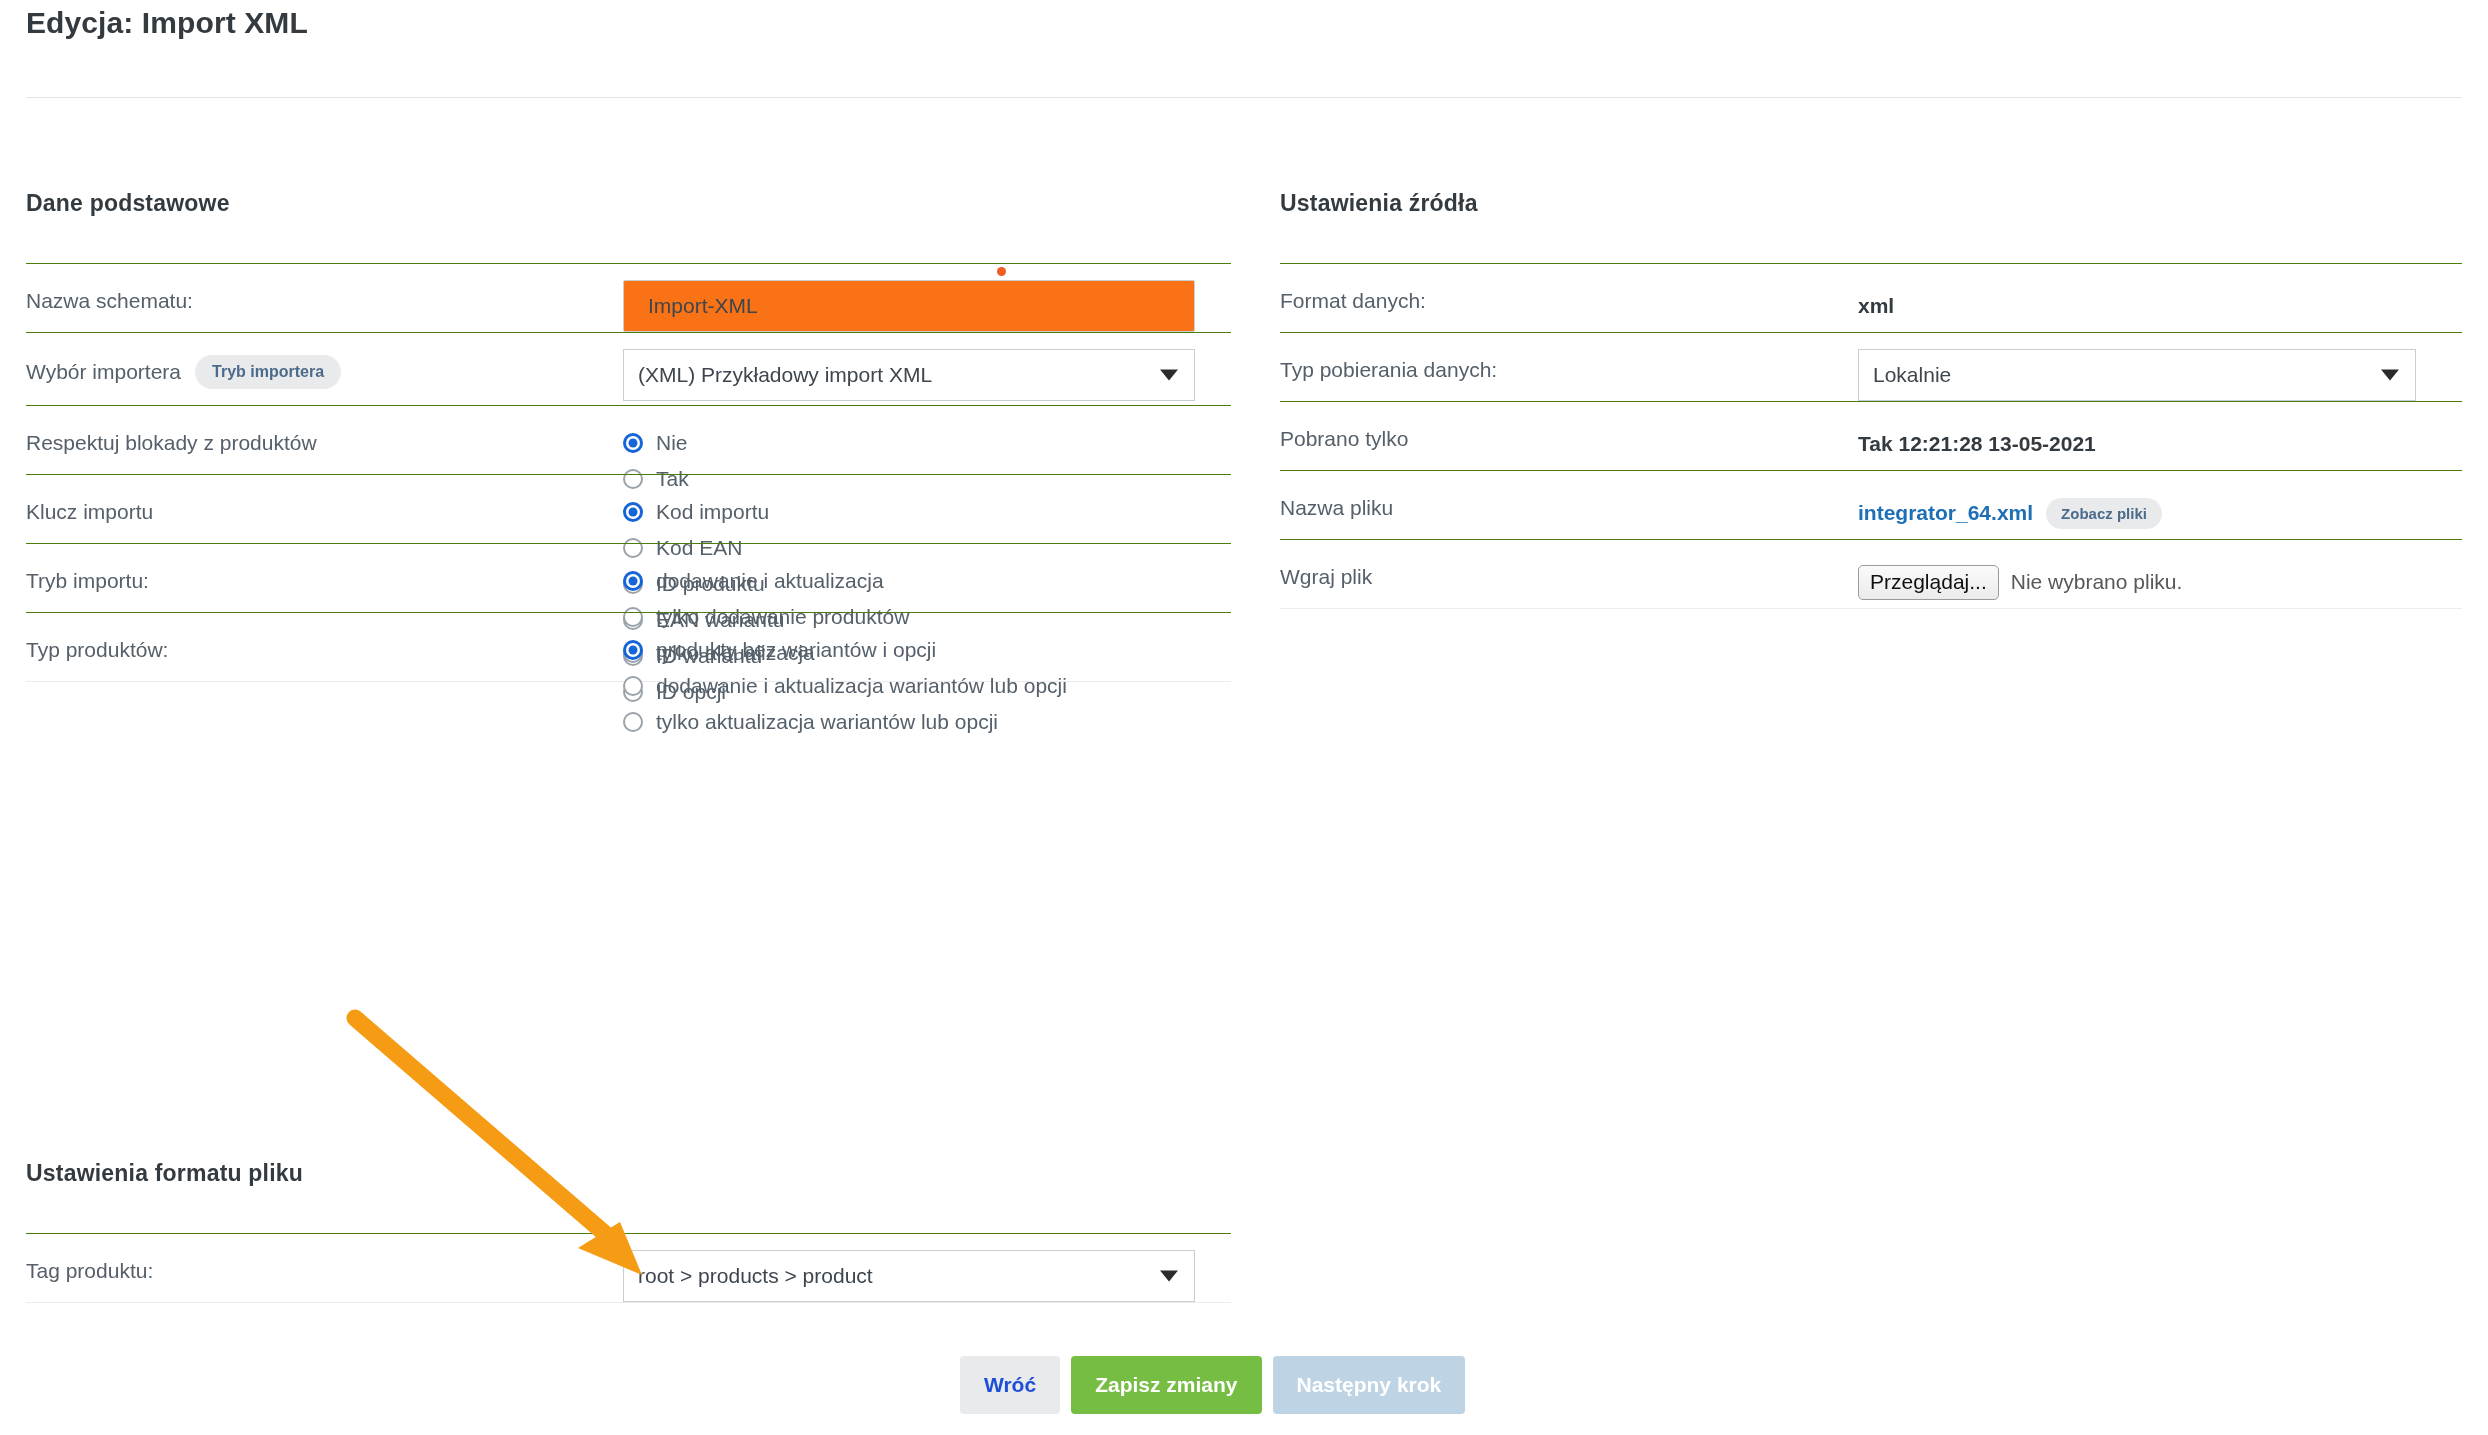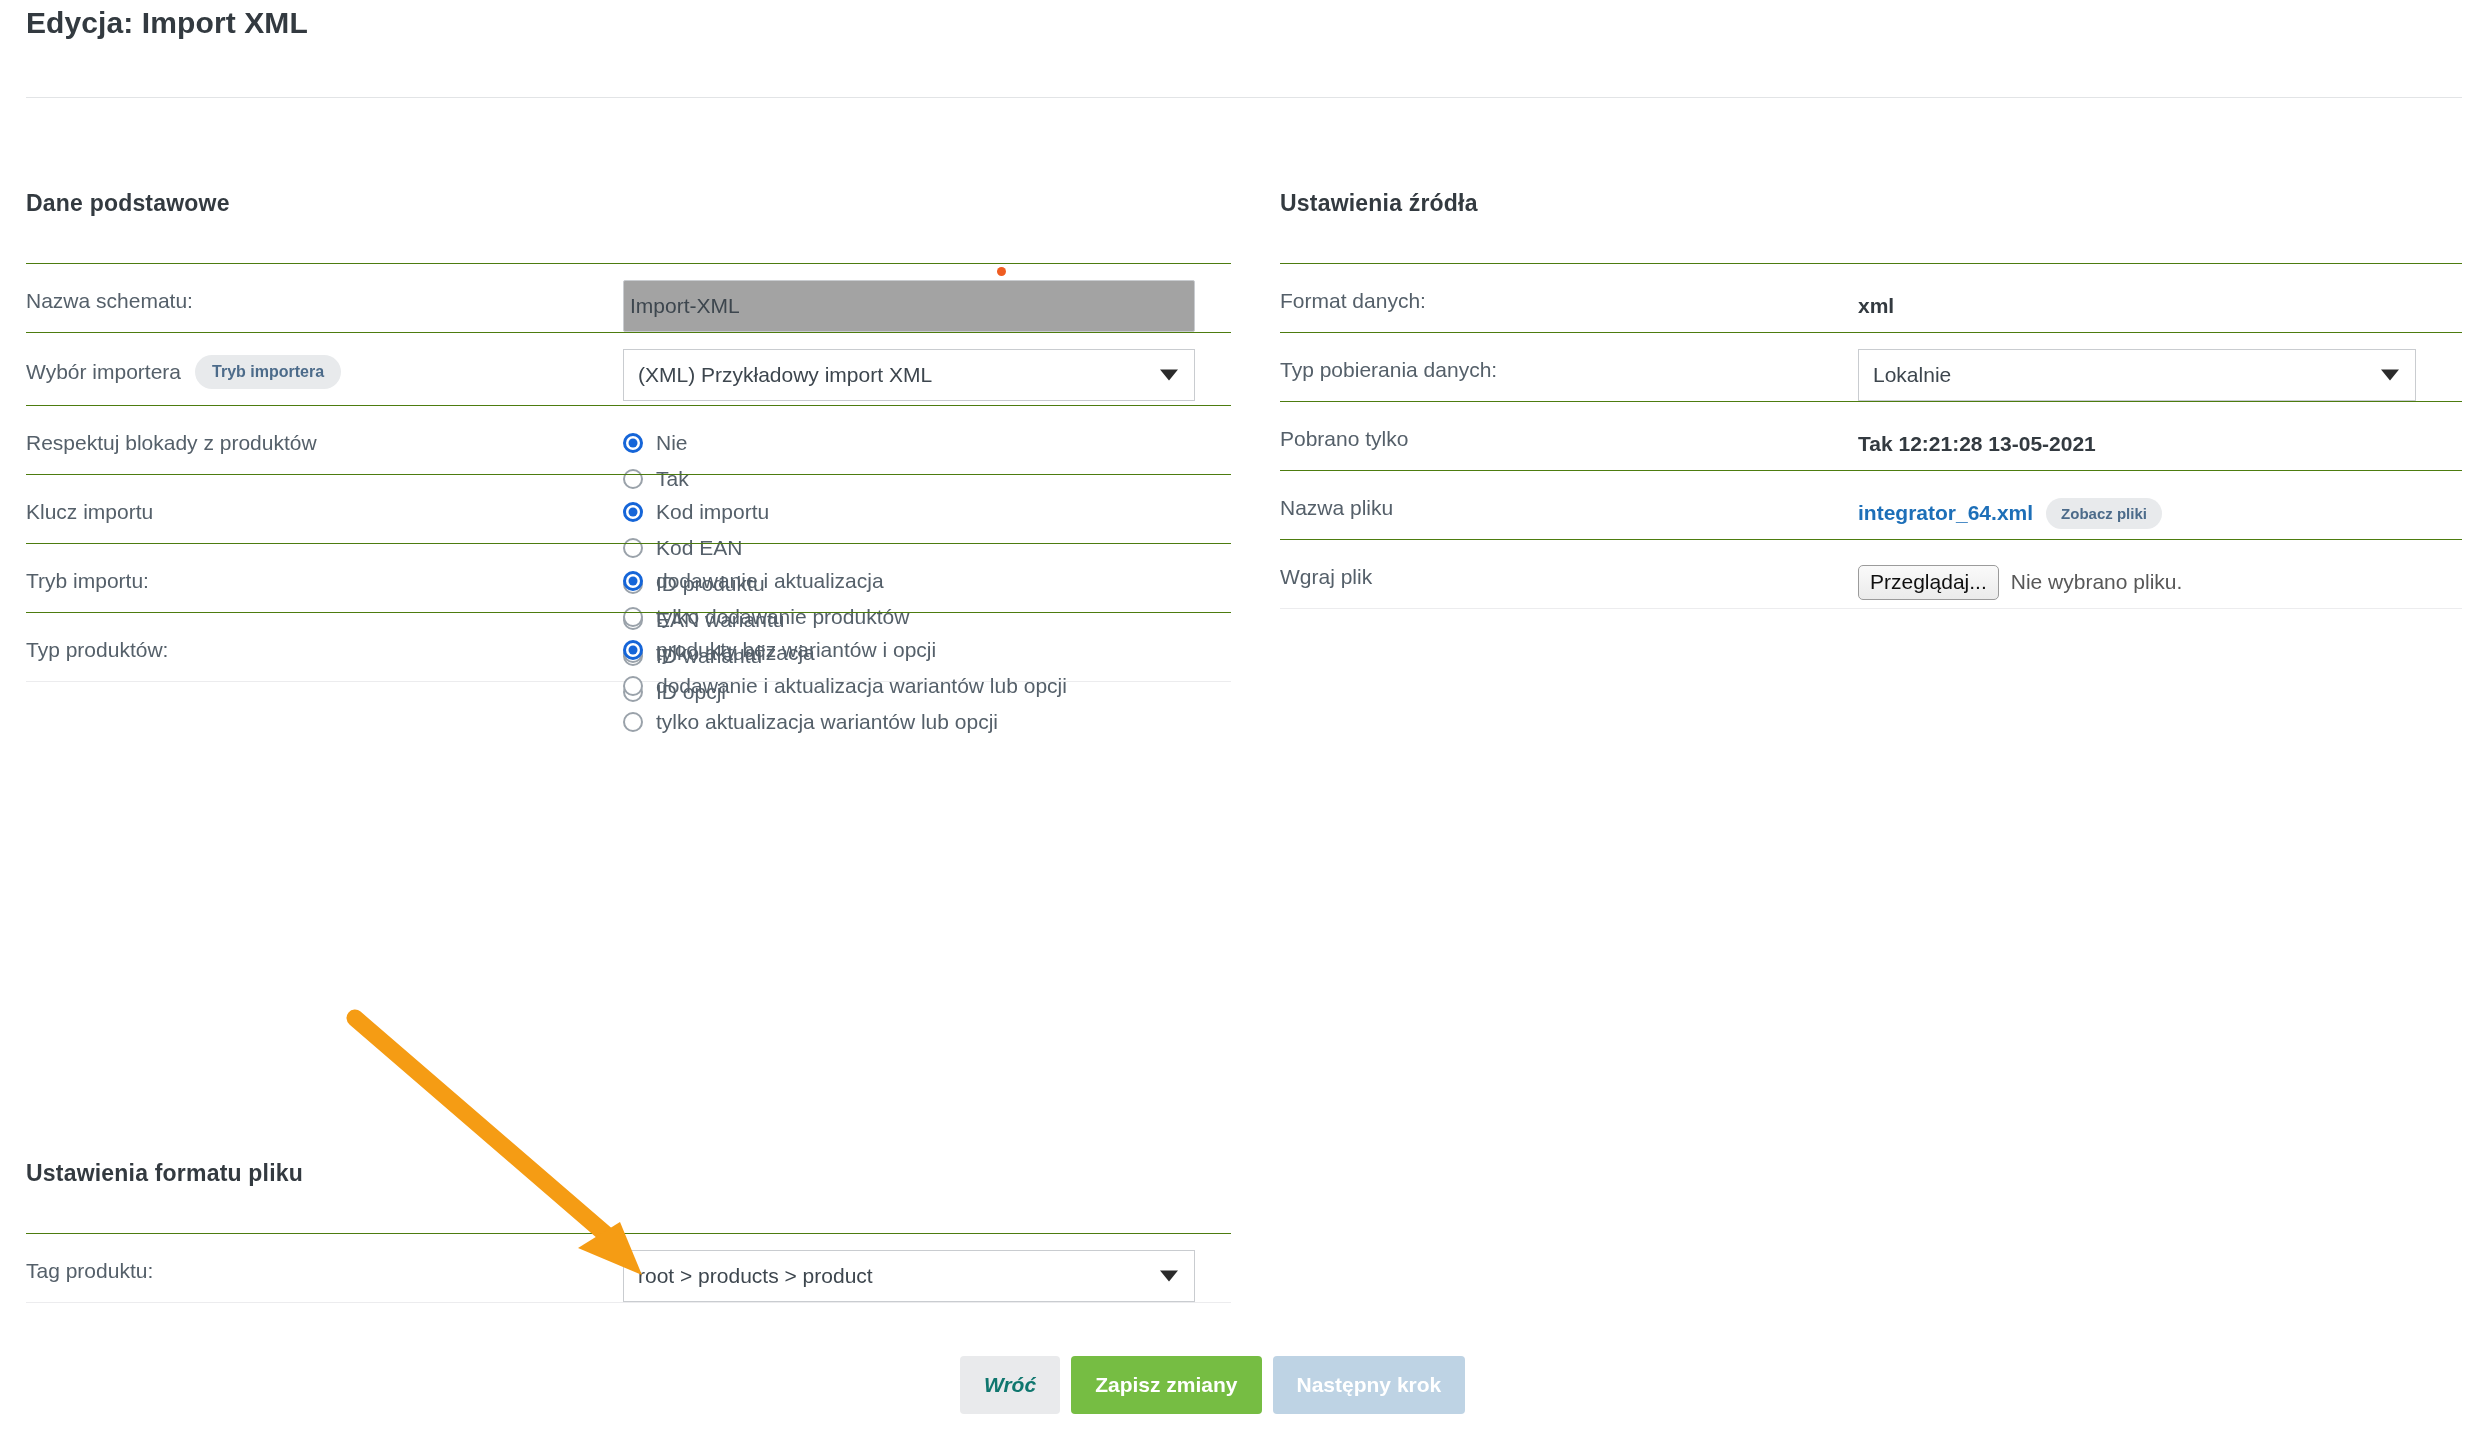--- a/index.html
+++ b/index.html
@@ -64,25 +64,25 @@
   .row-ctl { margin-left: auto; }
 
   
   .col-left .row-ctl  { position: absolute; left: 597px; top: 16px; }
   .col-right .row-ctl { position: absolute; left: 578px; top: 16px; }
 
   
   .text-input {
     width: 572px; height: 52px;
     border: 1px solid #c9ccd0;
-    background: #a3a3a3;
+    background: #f97316;
     border-radius: 2px;
     font-size: 21px;
     color: #3d464e;
-    padding: 0 6px;
+    padding: 0 24px;
     line-height: 50px;
     font-family: "Liberation Sans", sans-serif;
   }
   .select {
     position: relative;
     width: 572px; height: 52px;
     border: 1px solid #c9ccd0;
     background: #fff;
     border-radius: 0;
     font-size: 21px;
@@ -193,21 +193,21 @@
     border: 0;
     border-radius: 4px;
     font-size: 21px;
     font-weight: bold;
     padding: 0 24px;
     height: 58px;
     line-height: 58px;
     font-family: "Liberation Sans", sans-serif;
     cursor: pointer;
   }
-  .btn-back  { background: #e9eaec; color: #0f766e; font-style: italic; }
+  .btn-back  { background: #e9eaec; color: #1d4ed8; }
   .btn-save  { background: #76bd43; color: #ffffff; text-align: right; }
   .btn-next  { background: #bed3e4; color: #ffffff; }
 
   
   .dot-marker {
     position: absolute;
     left: 997px; top: 267px;
     width: 9px; height: 9px;
     border-radius: 50%;
     background: #ef5d22;

